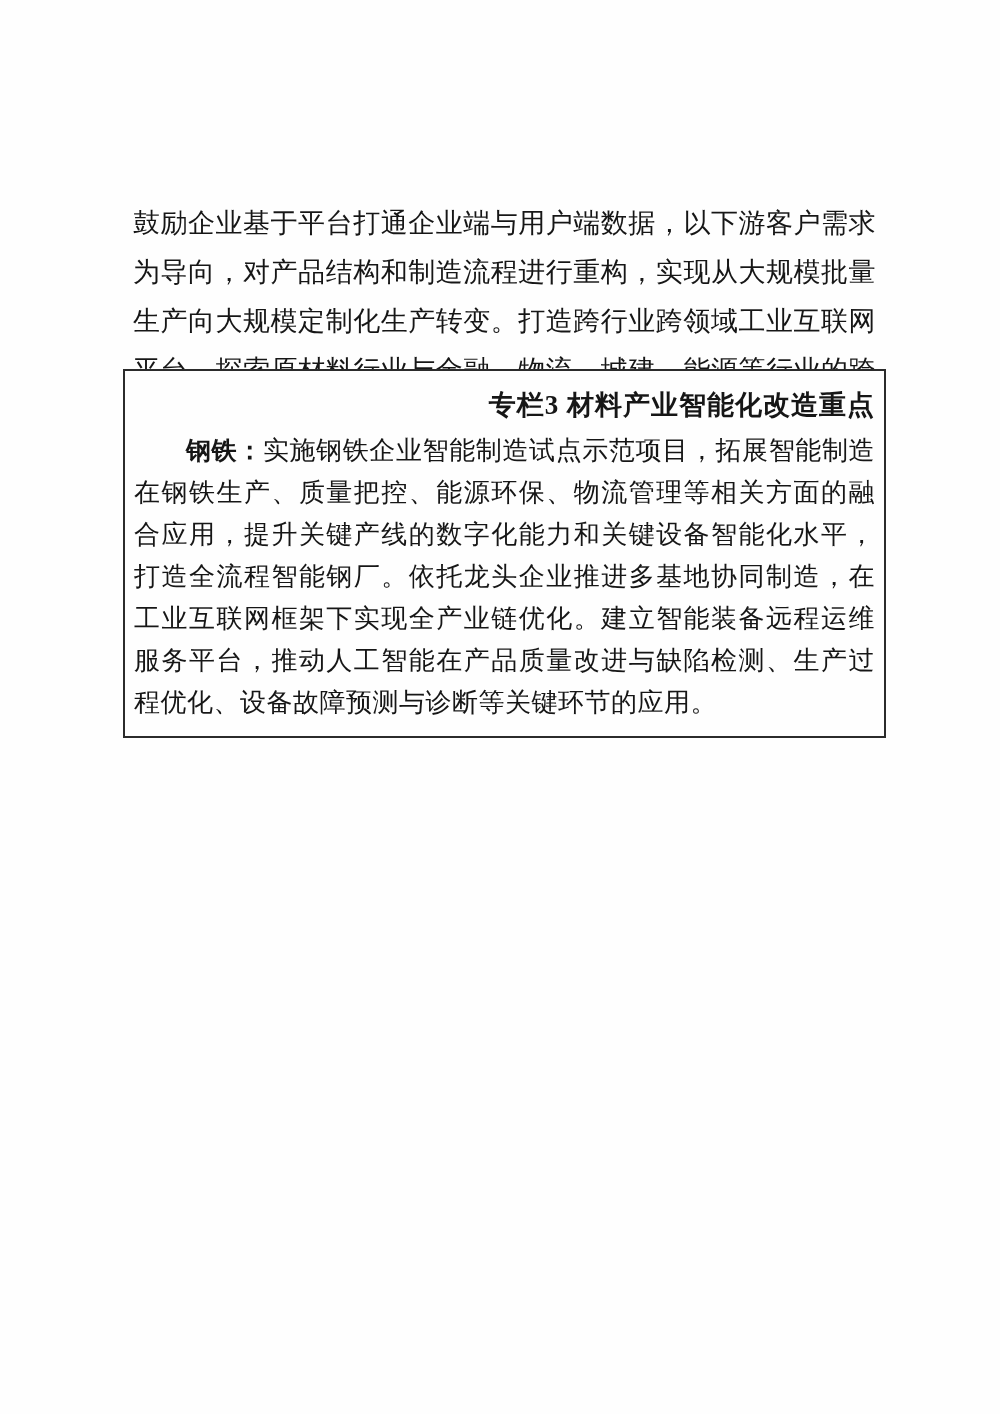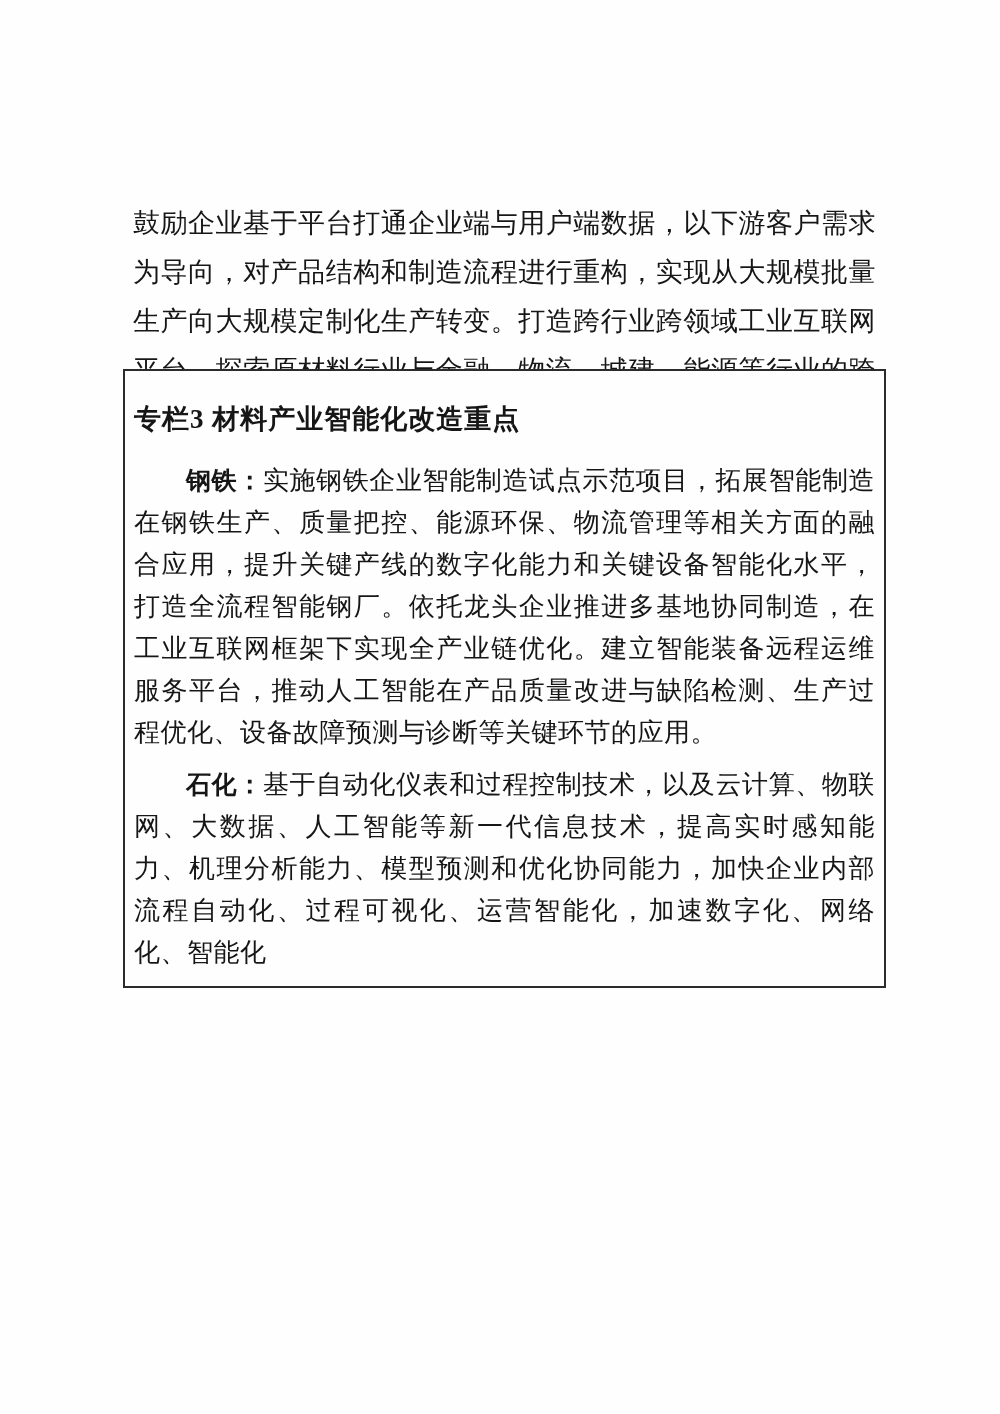--- a/index.html
+++ b/index.html
@@ -30,55 +30,54 @@
     position: absolute;
     top: 369px;
     left: 123px;
     width: 763px;
     box-sizing: border-box;
     border: 2px solid #2b2b2b;
     padding: 10px 9px 12px 9px;
     background: #fefefe;
   }
   .box-title {
-    margin: 16px 0 0 0;
-    text-align: left;
+    margin: 2px 0 0 0;
+    text-align: right;
     font-weight: bold;
     font-size: 27px;
     line-height: 44px;
     letter-spacing: 1px;
   }
   .box-para {
     margin: 9px 0 0 0;
     font-size: 26px;
     line-height: 42px;
     text-align: justify;
     text-indent: 2em;
     letter-spacing: 0.5px;
   }
   .box-para .para-label {
     font-weight: bold;
     font-family: "Liberation Sans", "DejaVu Sans", sans-serif;
     font-size: 25px;
   }
   .box-para.first {
-    margin-top: 18px;
+    margin-top: 2px;
   }
 </style>
 </head>
 <body>
 
 <div class="page">
 
   <p class="intro">鼓励企业基于平台打通企业端与用户端数据，以下游客户需求为导向，对产品结构和制造流程进行重构，实现从大规模批量生产向大规模定制化生产转变。打造跨行业跨领域工业互联网平台，探索原材料行业与金融、物流、城建、能源等行业的跨领域融通。</p>
 
   <div class="highlight-box">
 
     <h2 class="box-title">专栏3 材料产业智能化改造重点</h2>
 
     <p class="box-para first"><b class="para-label">钢铁：</b><span>实施钢铁企业智能制造试点示范项目，拓展智能制造在钢铁生产、质量把控、能源环保、物流管理等相关方面的融合应用，提升关键产线的数字化能力和关键设备智能化水平，打造全流程智能钢厂。依托龙头企业推进多基地协同制造，在工业互联网框架下实现全产业链优化。建立智能装备远程运维服务平台，推动人工智能在产品质量改进与缺陷检测、生产过程优化、设备故障预测与诊断等关键环节的应用。</span></p>
 
 
-    <p class="box-para"><b class="para-label">石化：</b><span>基于自动化仪表和过程控制技术，以及云计算、物联网、大数据、人工智能等新一代信息技术，提高实时感知能力、机理分析能力、模型预测和优化协同能力，加快企业内部流程自动化、过程可视化、运营智能化，加速数字化、网络化、智能化</span></p>
 
   </div>
 
 </div>
 
 </body></html>

